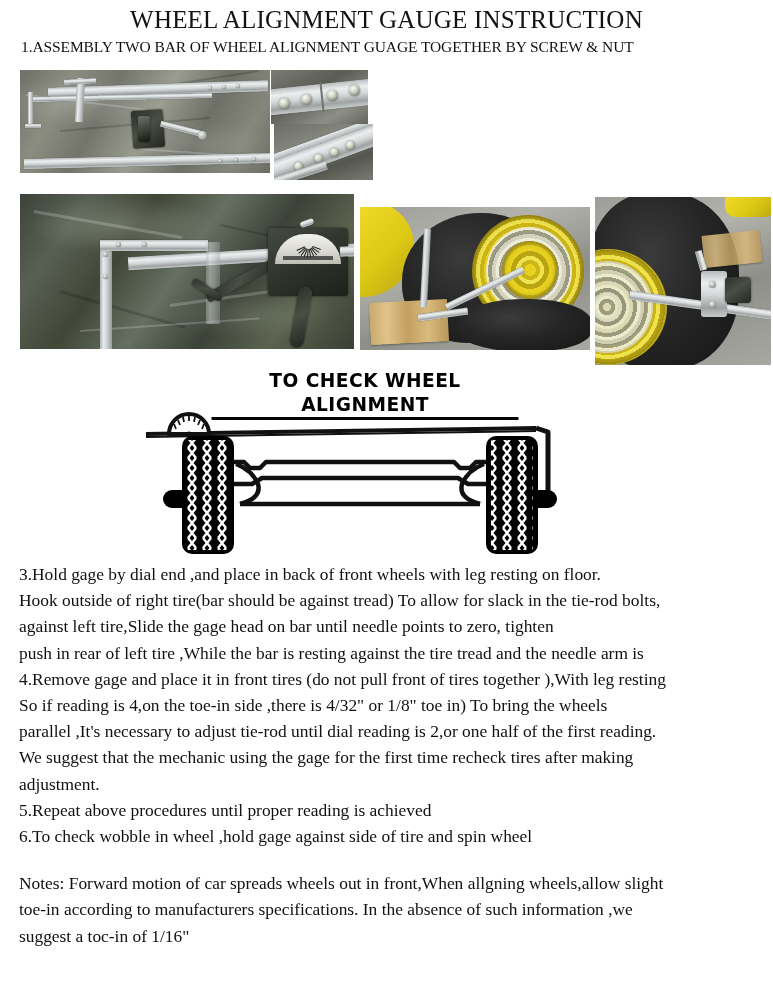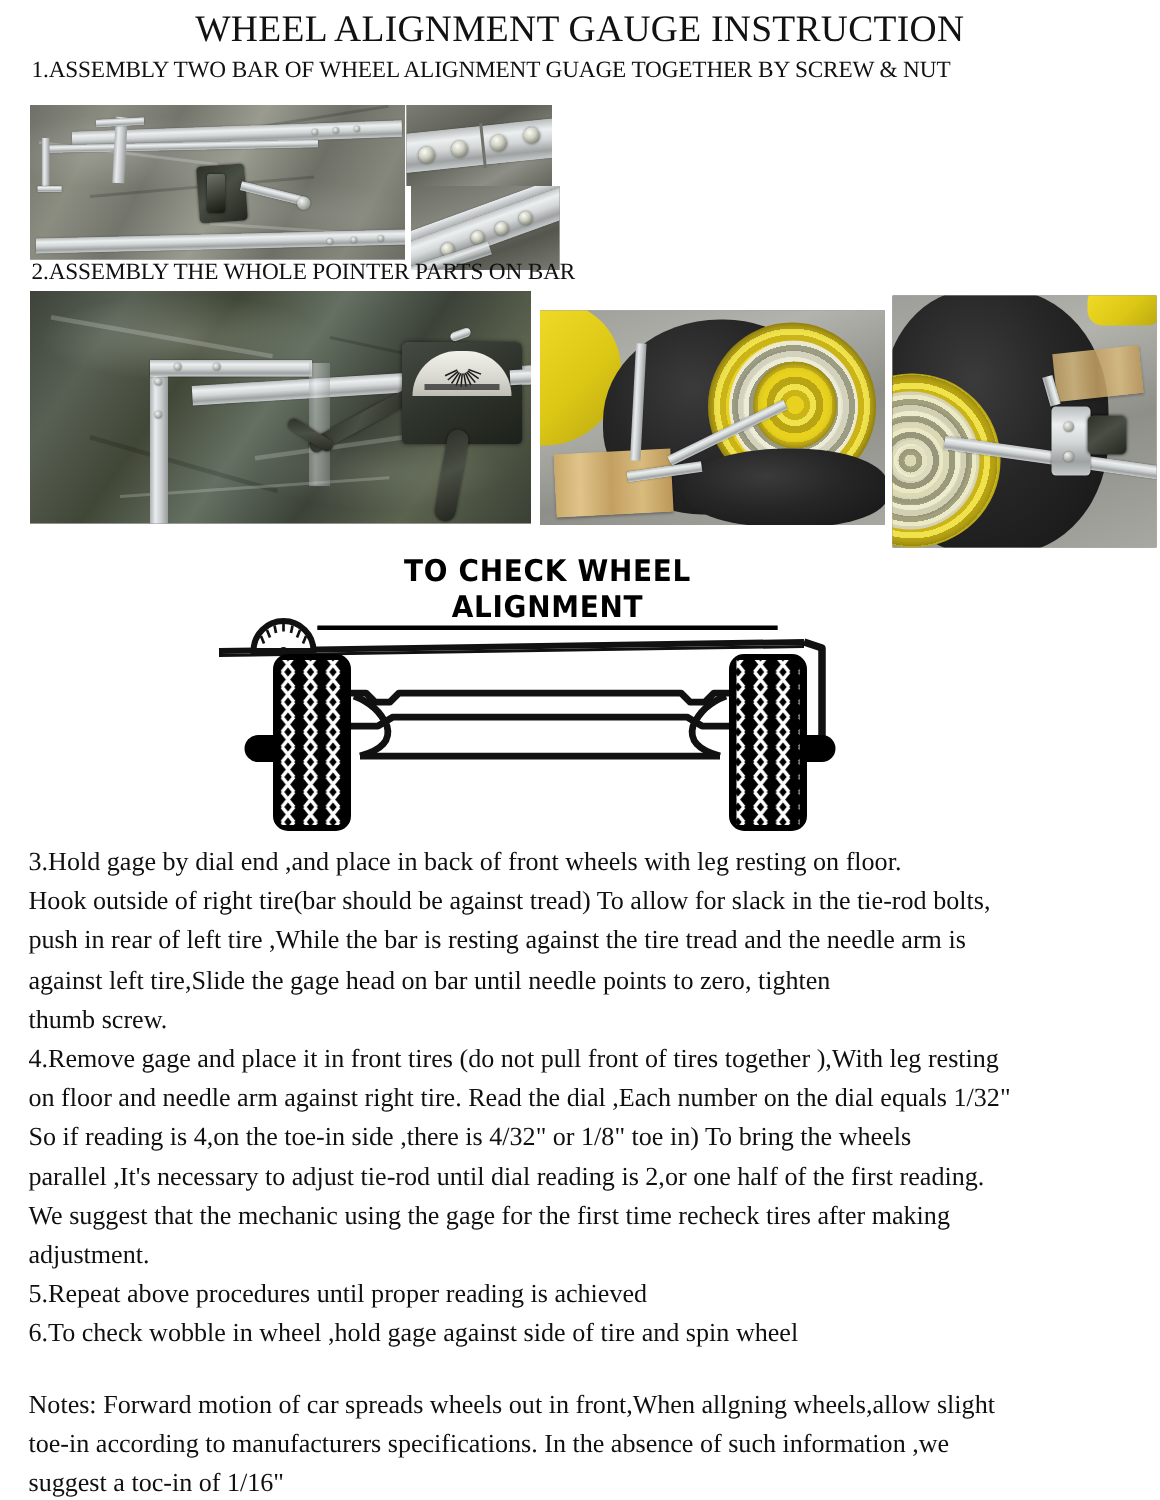--- a/index.html
+++ b/index.html
@@ -186,21 +186,20 @@
     <div class="ph-inner" style="background:linear-gradient(160deg,#6c6e66 0%,#868880 35%,#55574f 70%,#7a7c74 100%);"></div>
     <div class="bar" style="left:-10px;top:18px;width:120px;height:22px;transform:rotate(-20deg);"></div>
     <div class="bar" style="left:-10px;top:12px;width:120px;height:6px;transform:rotate(-20deg);background:linear-gradient(to bottom,#e9ecee,#b0b4b5);"></div>
     <div class="boltcap" style="left:20px;top:38px;width:9px;height:9px;"></div>
     <div class="boltcap" style="left:40px;top:30px;width:9px;height:9px;"></div>
     <div class="boltcap" style="left:56px;top:24px;width:9px;height:9px;"></div>
     <div class="boltcap" style="left:72px;top:17px;width:9px;height:9px;"></div>
     <div class="bar" style="left:-6px;top:46px;width:60px;height:9px;transform:rotate(-18deg);opacity:.85;"></div>
   </div>
 
-  <div class="step-head step2-head">2.ASSEMBLY THE WHOLE POINTER PARTS ON BAR</div>
 
   <div class="photo" style="left:20px;top:194px;width:334px;height:155px;">
     <div class="ph-inner tarp-olive"></div>
     <div class="crinkle" style="left:14px;top:16px;width:150px;height:3px;transform:rotate(10deg);"></div>
     <div class="crinkle" style="left:150px;top:110px;width:160px;height:3px;transform:rotate(-8deg);"></div>
     <div class="crinkle dark" style="left:40px;top:96px;width:130px;height:3px;transform:rotate(16deg);"></div>
     <div class="crinkle" style="left:60px;top:136px;width:180px;height:2px;transform:rotate(-4deg);"></div>
     <div class="crinkle dark" style="left:200px;top:30px;width:120px;height:2px;transform:rotate(12deg);"></div>
 
     <div class="bar-v" style="left:80px;top:48px;width:12px;height:108px;"></div>
@@ -327,25 +326,23 @@
       <path d="M96 66 Q112 72 118 86 Q122 100 100 106" stroke="#111" stroke-width="4.5" fill="none"></path>
       <path d="M344 66 Q328 72 322 86 Q318 100 340 106" stroke="#111" stroke-width="4.5" fill="none"></path>
 
       <path d="M100 106 L340 106" stroke="#111" stroke-width="4.5" fill="none"></path>
     </svg>
   </div>
 
   <div class="body-text" style="top:561px;">
     <p class="para">3.Hold gage by dial end ,and place in back of front wheels with leg resting on floor.</p>
     <p class="para">Hook outside of right tire(bar should be against tread) To allow for slack in the tie-rod bolts,</p>
+    <p class="para">against left tire,Slide the gage head on bar until needle points to zero, tighten</p>
     <p class="para">push in rear of left tire ,While the bar is resting against the tire tread and the needle arm is</p>
-    <p class="para">against left tire,Slide the gage head on bar until needle points to zero, tighten</p>
-    <p class="para">thumb screw.</p>
     <p class="para">4.Remove gage and place it in front tires (do not pull front of tires together ),With leg resting</p>
-    <p class="para">on floor and needle arm against right tire. Read the dial ,Each number on the dial equals 1/32"</p>
     <p class="para">So if reading is 4,on the toe-in side ,there is 4/32" or 1/8" toe in) To bring the wheels</p>
     <p class="para">parallel ,It's necessary to adjust tie-rod until dial reading is 2,or one half of the first reading.</p>
     <p class="para">We suggest that the mechanic using the gage for the first time recheck tires after making</p>
     <p class="para">adjustment.</p>
     <p class="para">5.Repeat above procedures until proper reading is achieved</p>
     <p class="para">6.To check wobble in wheel ,hold gage against side of tire and spin wheel</p>
     <div class="gap"></div>
     <p class="para">Notes: Forward motion of car spreads wheels out in front,When allgning wheels,allow slight</p>
     <p class="para">toe-in according to manufacturers specifications. In the absence of such information ,we</p>
     <p class="para">suggest a toc-in of 1/16"</p>

